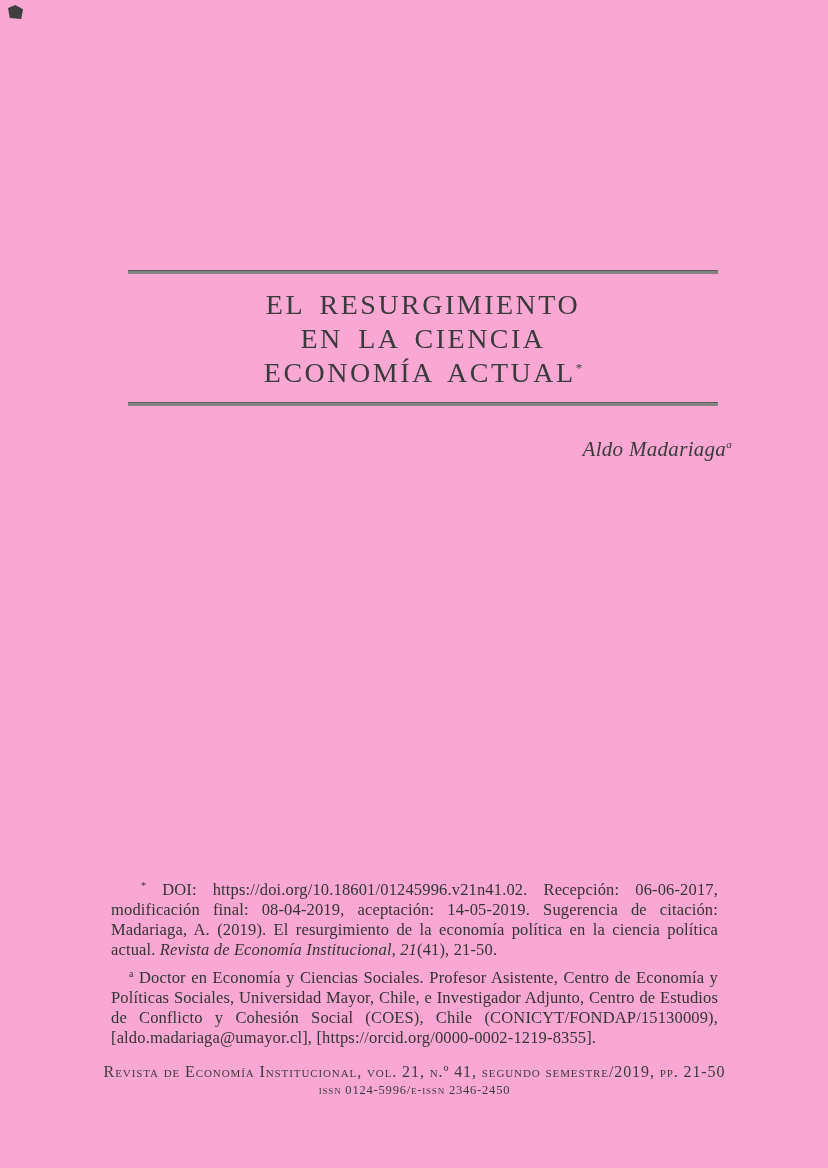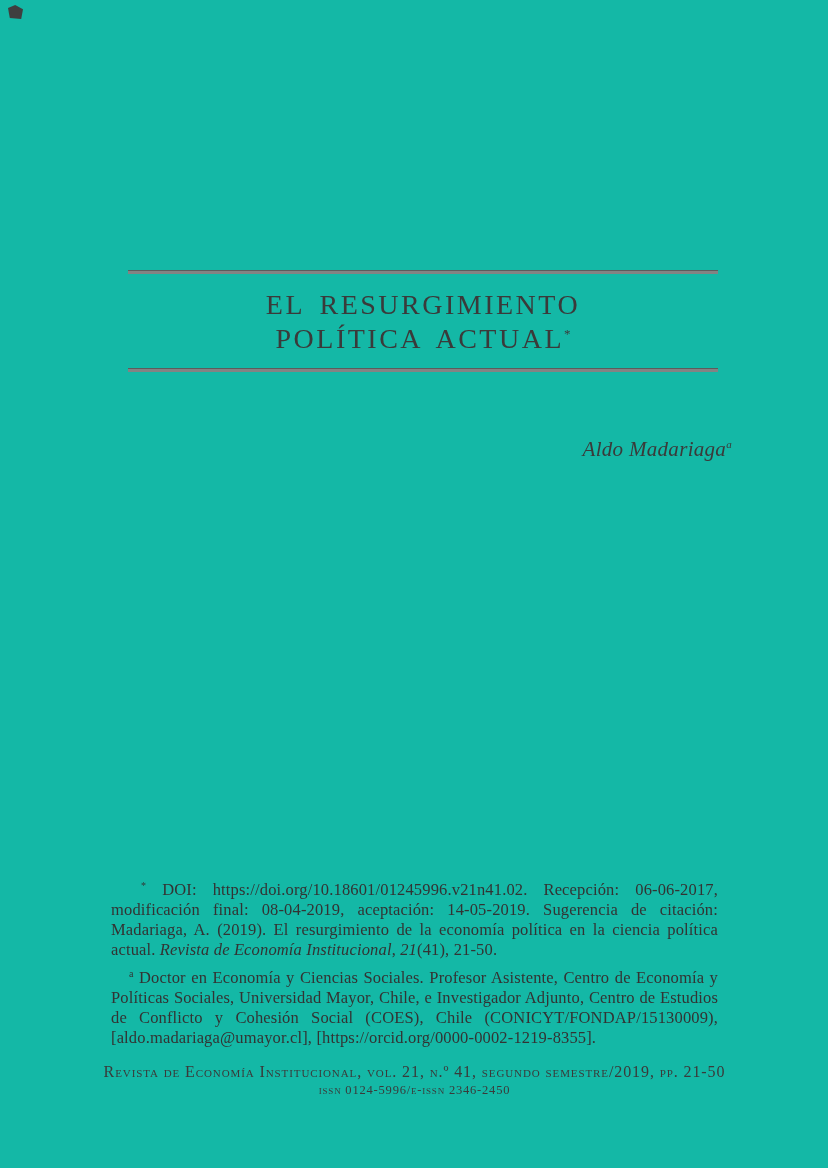--- a/index.html
+++ b/index.html
@@ -1,19 +1,19 @@
 <!DOCTYPE html>
 <html><head>
 <meta charset="utf-8">
 <style>
   html,body{margin:0;padding:0;background:#ffffff;}
   .page{
     position:relative;
     width:828px;height:1168px;
-    background:#14b8a6;
+    background:#f9a8d4;
     font-family:"Liberation Serif","DejaVu Serif",serif;
     color:#353535;
     overflow:hidden;
   }
   .corner-mark{
     position:absolute;left:8px;top:5px;width:15px;height:14px;
     background:#3f3f3f;
     clip-path:polygon(0% 22%,48% 0%,100% 30%,88% 100%,12% 92%);
   }
   .title-block{
@@ -60,21 +60,22 @@
 <body>
 
 <div class="page">
 
   <div class="corner-mark"></div>
 
   <div class="title-block">
     <div class="rule"></div>
     <h1 class="article-title">
       <div class="t-line">EL RESURGIMIENTO</div>
-      <div class="t-line"><span>POLÍTICA ACTUAL</span><sup>*</sup></div>
+      <div class="t-line">EN LA CIENCIA</div>
+      <div class="t-line"><span>ECONOMÍA ACTUAL</span><sup>*</sup></div>
     </h1>
     <div class="rule"></div>
   </div>
 
   <div class="author-byline">
     <span>Aldo Madariaga</span><sup>a</sup>
   </div>
 
   <div class="footnotes">
     <p class="fn fn-doi"><sup>*</sup><span> DOI: https://doi.org/10.18601/01245996.v21n41.02. Recepción: 06-06-2017, modificación final: 08-04-2019, aceptación: 14-05-2019. Sugerencia de citación: Madariaga, A. (2019). El resurgimiento de la economía política en la ciencia política actual. </span><em>Revista de Economía Institucional</em><span>, </span><em>21</em><span>(41), 21-50.</span></p>

